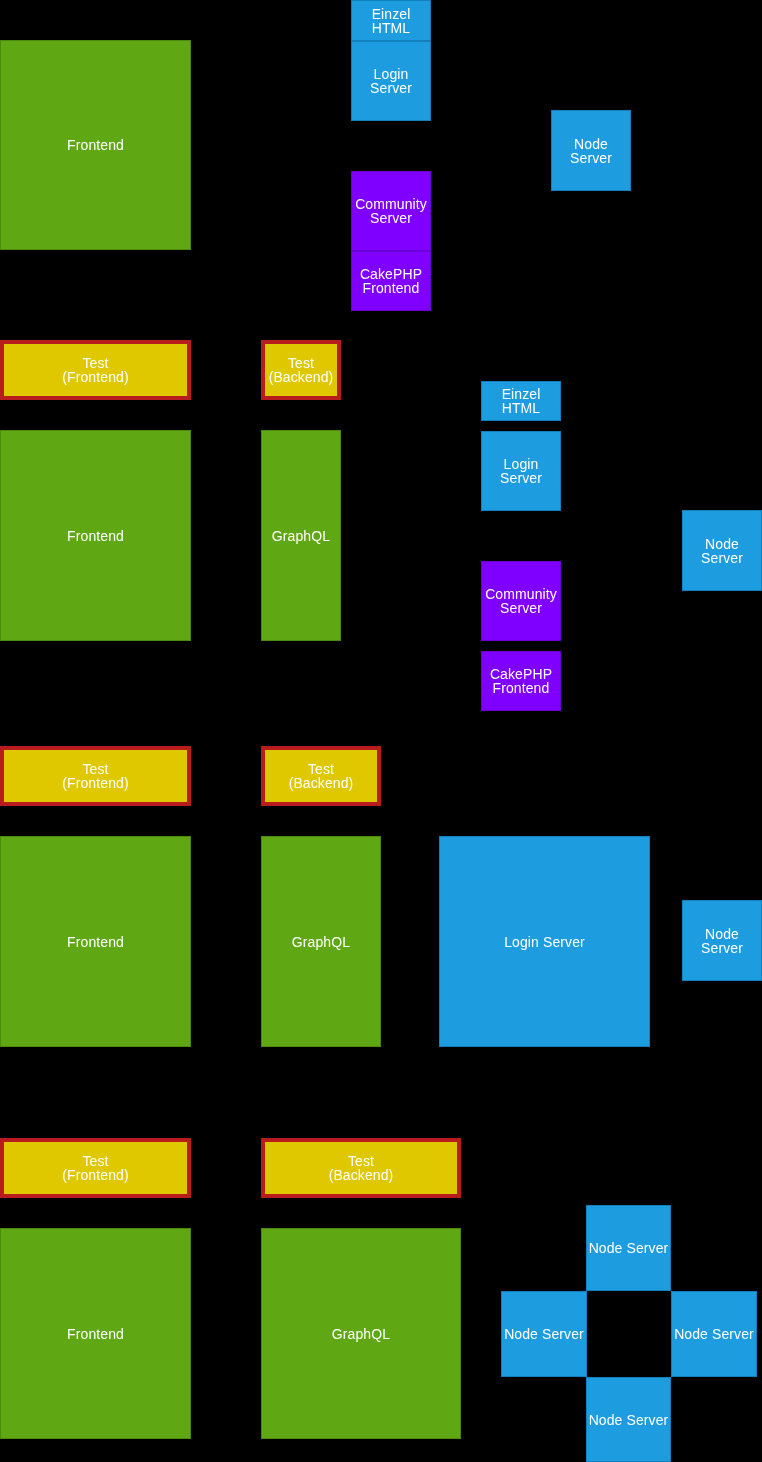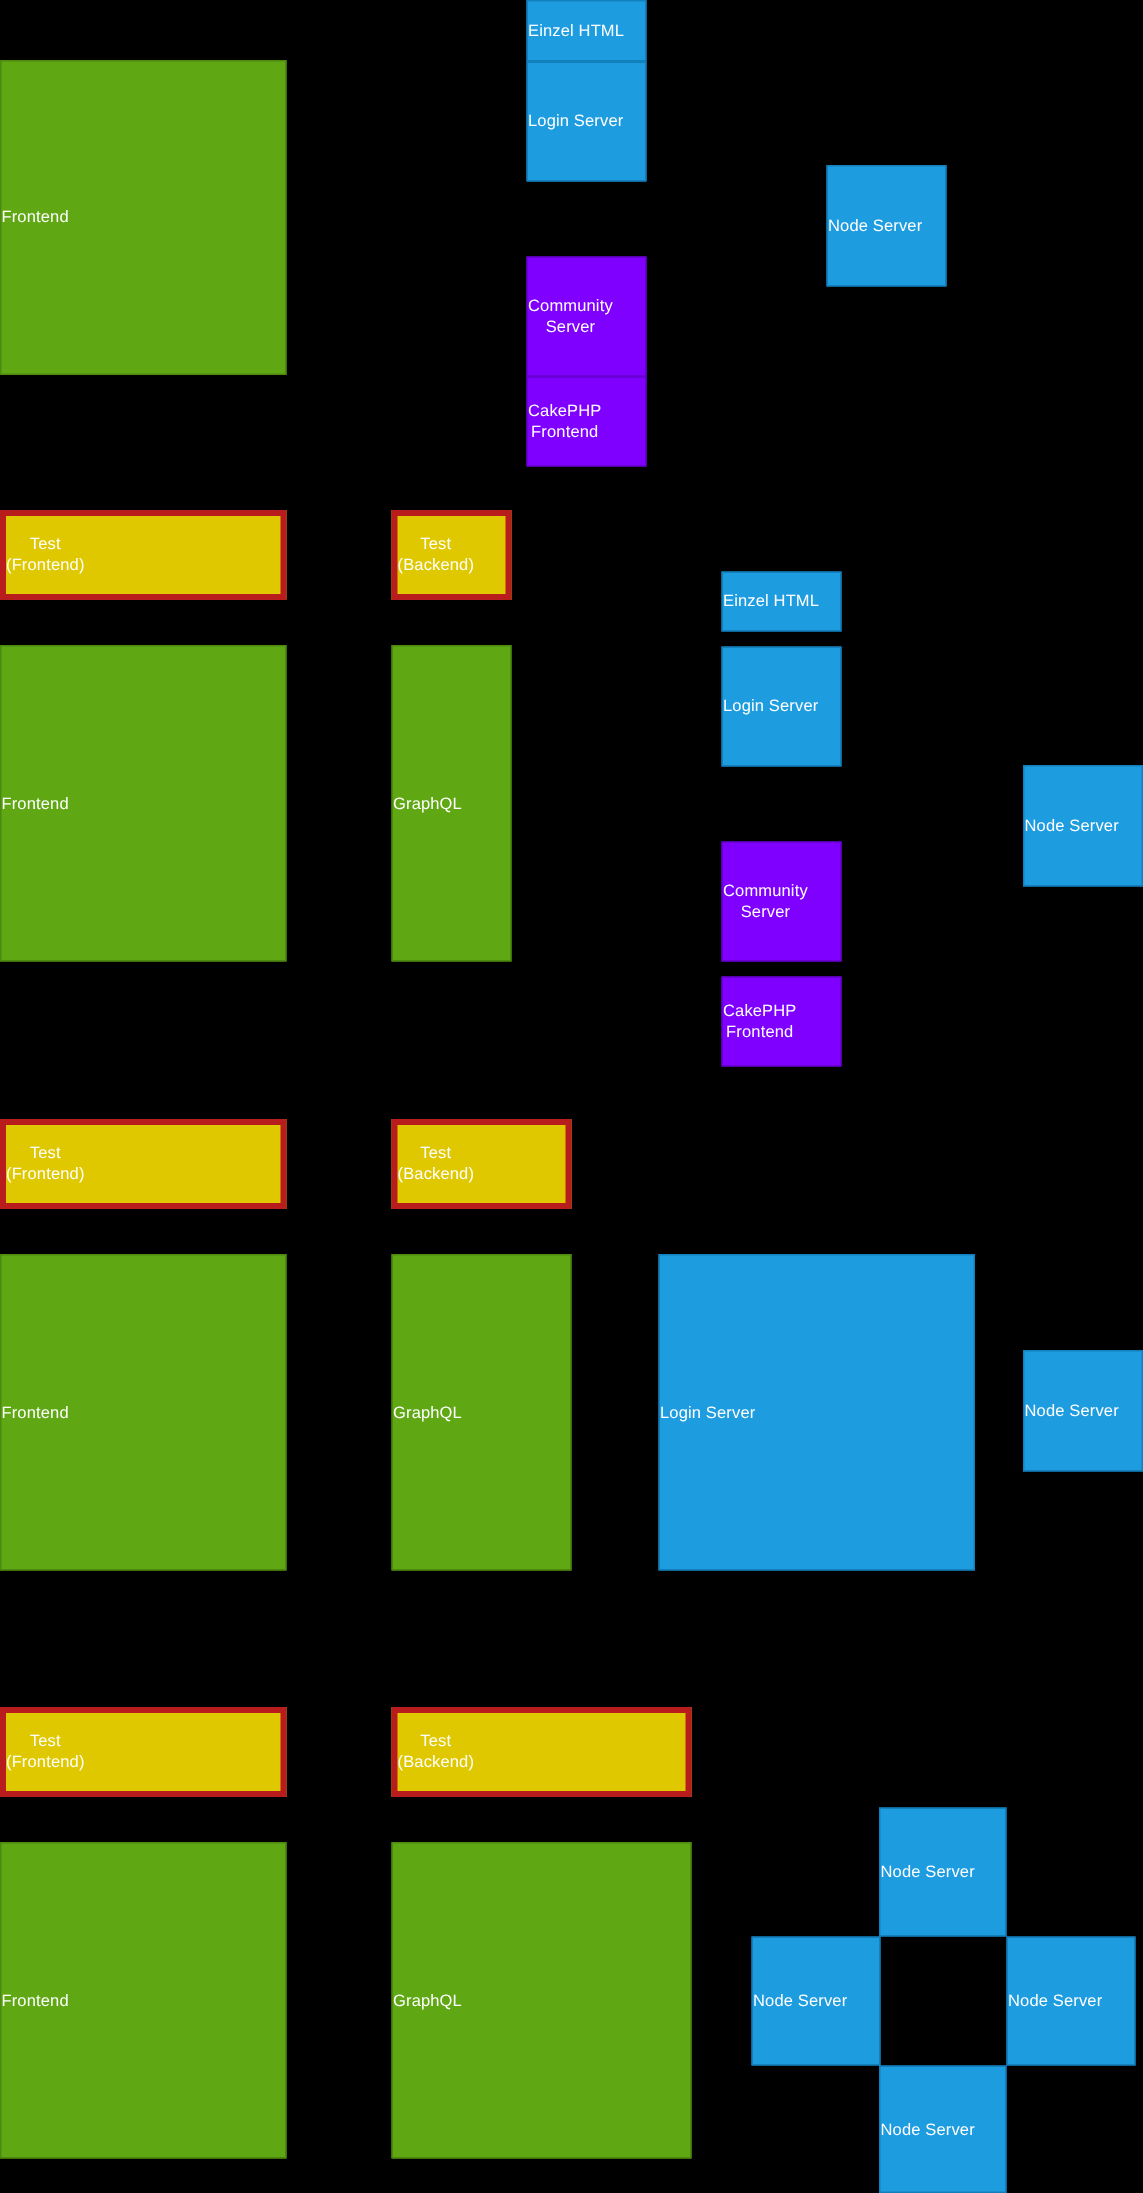--- a/index.html
+++ b/index.html
@@ -20,24 +20,24 @@
     top: 0;
     width: 762px;
     height: 1462px;
     background: #000000;
   }
   .node {
     position: absolute;
     box-sizing: border-box;
     display: flex;
     align-items: center;
-    justify-content: flex-start;
+    justify-content: center;
     text-align: center;
     color: #ffffff;
-    font-size: 11px;
+    font-size: 14px;
     line-height: 14px;
     letter-spacing: 0.1px;
     overflow: hidden;
     white-space: pre-line;
   }
   .green {
     background: #5FA813;
     border: 1px solid #4c8a0f;
   }
   .blue {

